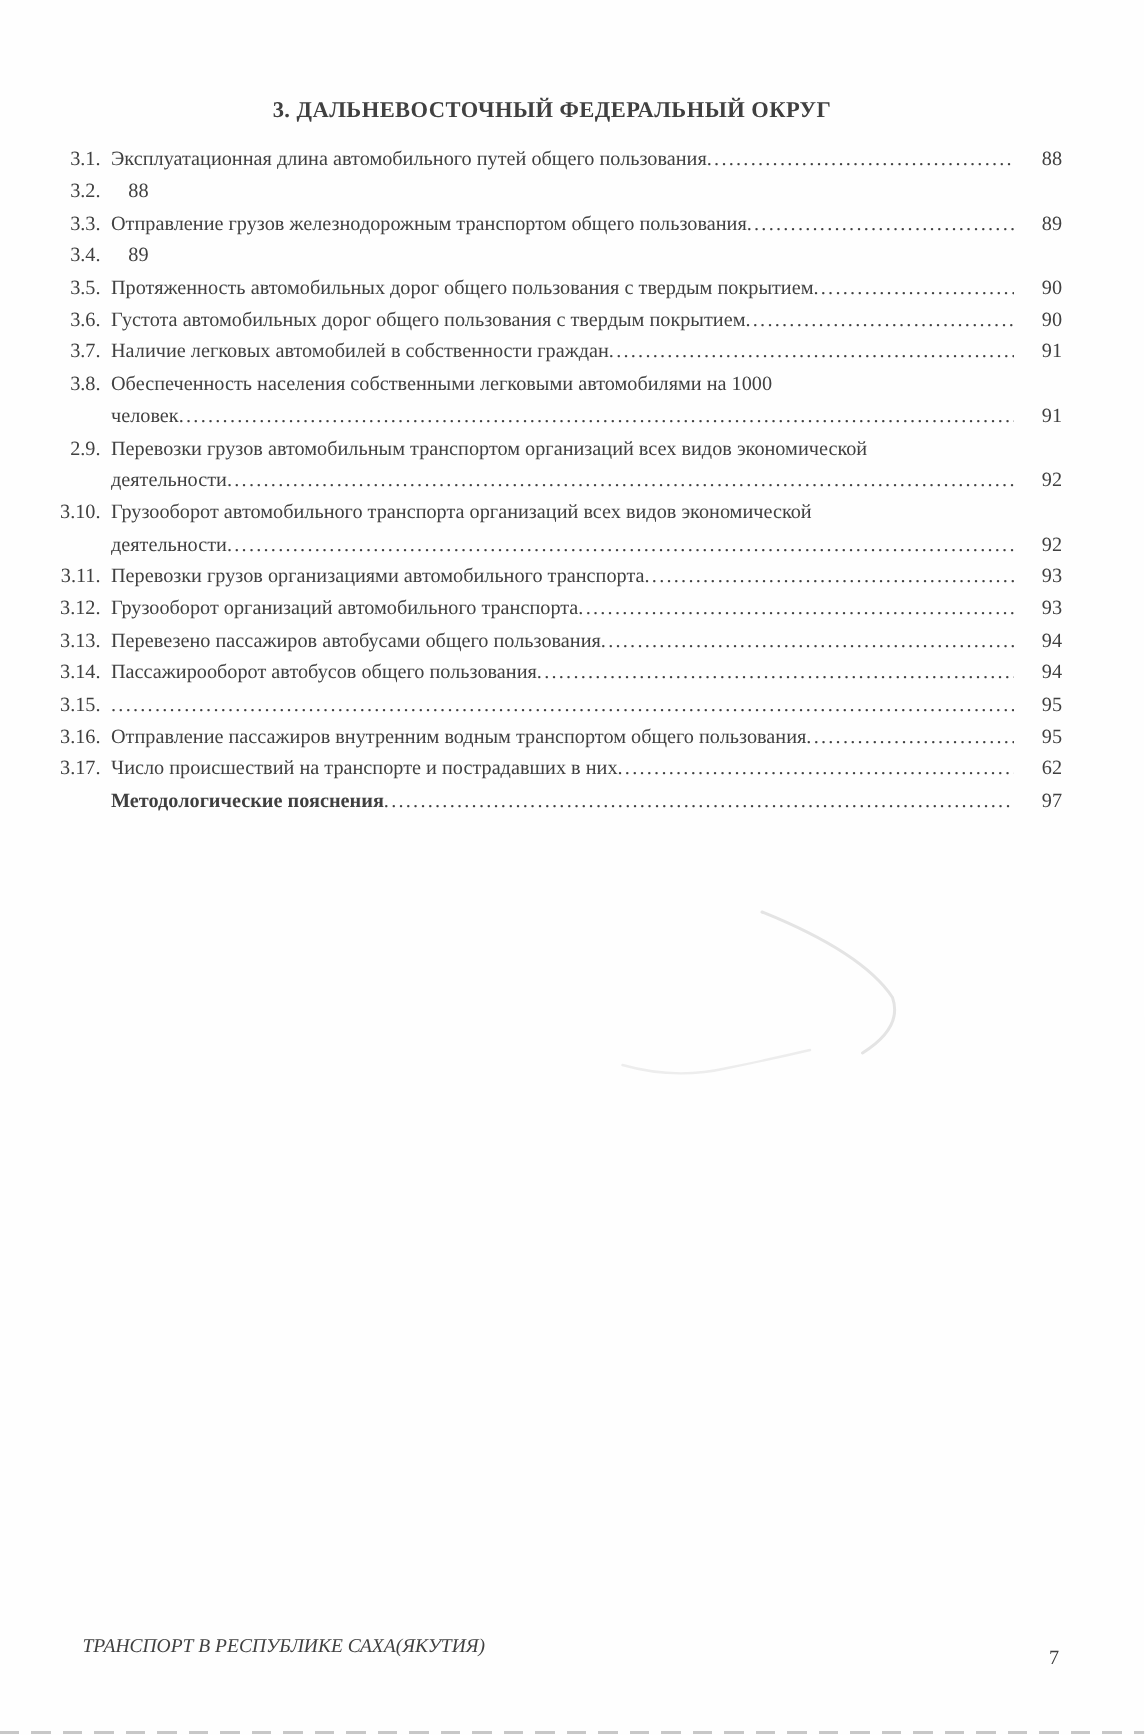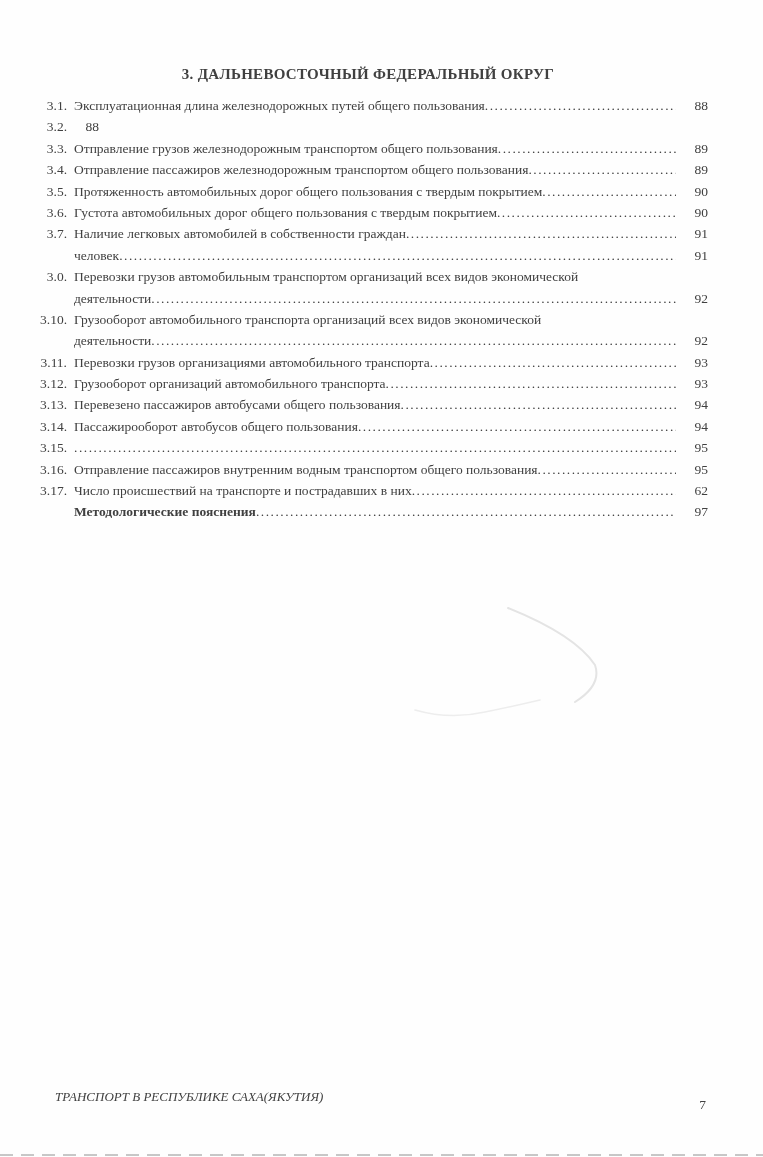--- a/index.html
+++ b/index.html
@@ -94,59 +94,63 @@
 <body>
 
 <div class="page">
 
   <div class="content">
     <div class="doc-title">3. ДАЛЬНЕВОСТОЧНЫЙ ФЕДЕРАЛЬНЫЙ ОКРУГ</div>
 
     <div id="toc-list">
         <div class="toc-row">
     <span class="toc-num">3.1.</span>
-    <span class="toc-mid"><span class="toc-text">Эксплуатационная длина железнодорожных путей общего пользования</span><span class="dot-leader"></span></span>
+    <span class="toc-mid"><span class="toc-text">Эксплуатационная длина автомобильного путей общего пользования</span><span class="dot-leader"></span></span>
     <span class="toc-page">88</span>
   </div>
         <div class="toc-row">
     <span class="toc-num">3.2.</span>
     <span class="toc-page">88</span>
   </div>
         <div class="toc-row">
     <span class="toc-num">3.3.</span>
     <span class="toc-mid"><span class="toc-text">Отправление грузов железнодорожным транспортом общего пользования</span><span class="dot-leader"></span></span>
     <span class="toc-page">89</span>
   </div>
         <div class="toc-row">
     <span class="toc-num">3.4.</span>
-    <span class="toc-mid"><span class="toc-text">Отправление пассажиров железнодорожным транспортом общего пользования</span><span class="dot-leader"></span></span>
     <span class="toc-page">89</span>
   </div>
         <div class="toc-row">
     <span class="toc-num">3.5.</span>
     <span class="toc-mid"><span class="toc-text">Протяженность автомобильных дорог общего пользования с твердым покрытием</span><span class="dot-leader"></span></span>
     <span class="toc-page">90</span>
   </div>
         <div class="toc-row">
     <span class="toc-num">3.6.</span>
     <span class="toc-mid"><span class="toc-text">Густота автомобильных дорог общего пользования с твердым покрытием</span><span class="dot-leader"></span></span>
     <span class="toc-page">90</span>
   </div>
         <div class="toc-row">
     <span class="toc-num">3.7.</span>
     <span class="toc-mid"><span class="toc-text">Наличие легковых автомобилей в собственности граждан</span><span class="dot-leader"></span></span>
     <span class="toc-page">91</span>
   </div>
         <div class="toc-row">
+    <span class="toc-num">3.8.</span>
+    <span class="toc-mid"><span class="toc-text">Обеспеченность населения собственными легковыми автомобилями на 1000</span></span>
+    <span class="toc-page"></span>
+  </div>
+        <div class="toc-row">
     <span class="toc-num"></span>
     <span class="toc-mid"><span class="toc-text">человек</span><span class="dot-leader"></span></span>
     <span class="toc-page">91</span>
   </div>
         <div class="toc-row">
-    <span class="toc-num">3.0.</span>
+    <span class="toc-num">2.9.</span>
     <span class="toc-mid"><span class="toc-text">Перевозки грузов автомобильным транспортом организаций всех видов экономической</span></span>
     <span class="toc-page"></span>
   </div>
         <div class="toc-row">
     <span class="toc-num"></span>
     <span class="toc-mid"><span class="toc-text">деятельности</span><span class="dot-leader"></span></span>
     <span class="toc-page">92</span>
   </div>
         <div class="toc-row">
     <span class="toc-num">3.10.</span>

